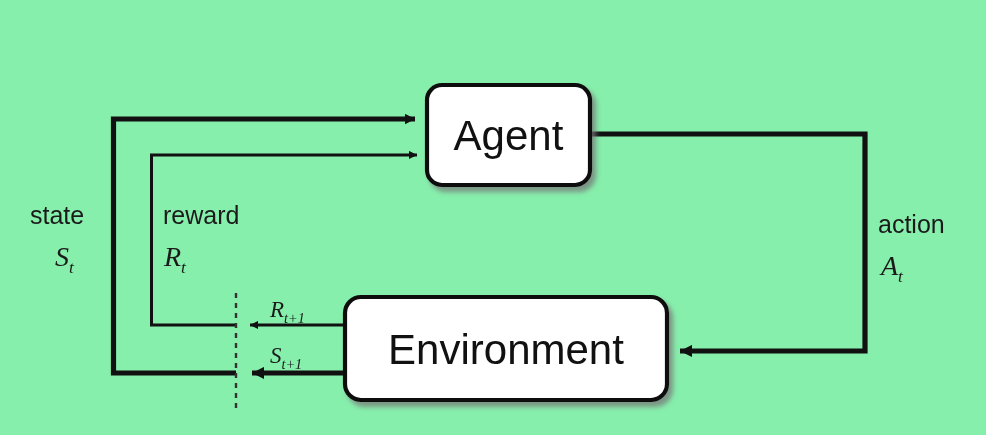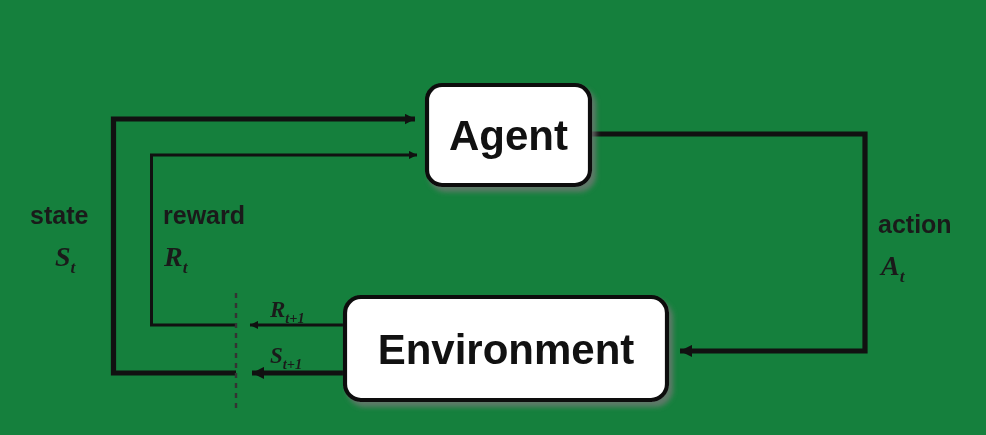--- a/index.html
+++ b/index.html
@@ -7,23 +7,22 @@
     padding: 0;
     background: #ffffff;
   }
   body {
     font-family: "Liberation Sans", sans-serif;
   }
   #canvas {
     position: relative;
     width: 986px;
     height: 435px;
-    background: #15803d;
+    background: #86efac;
     overflow: hidden;
-    font-weight: bold;
   }
   #diagram-svg {
     position: absolute;
     left: 0;
     top: 0;
     width: 986px;
     height: 435px;
   }
   .box-label {
     font-family: "Liberation Sans", sans-serif;

